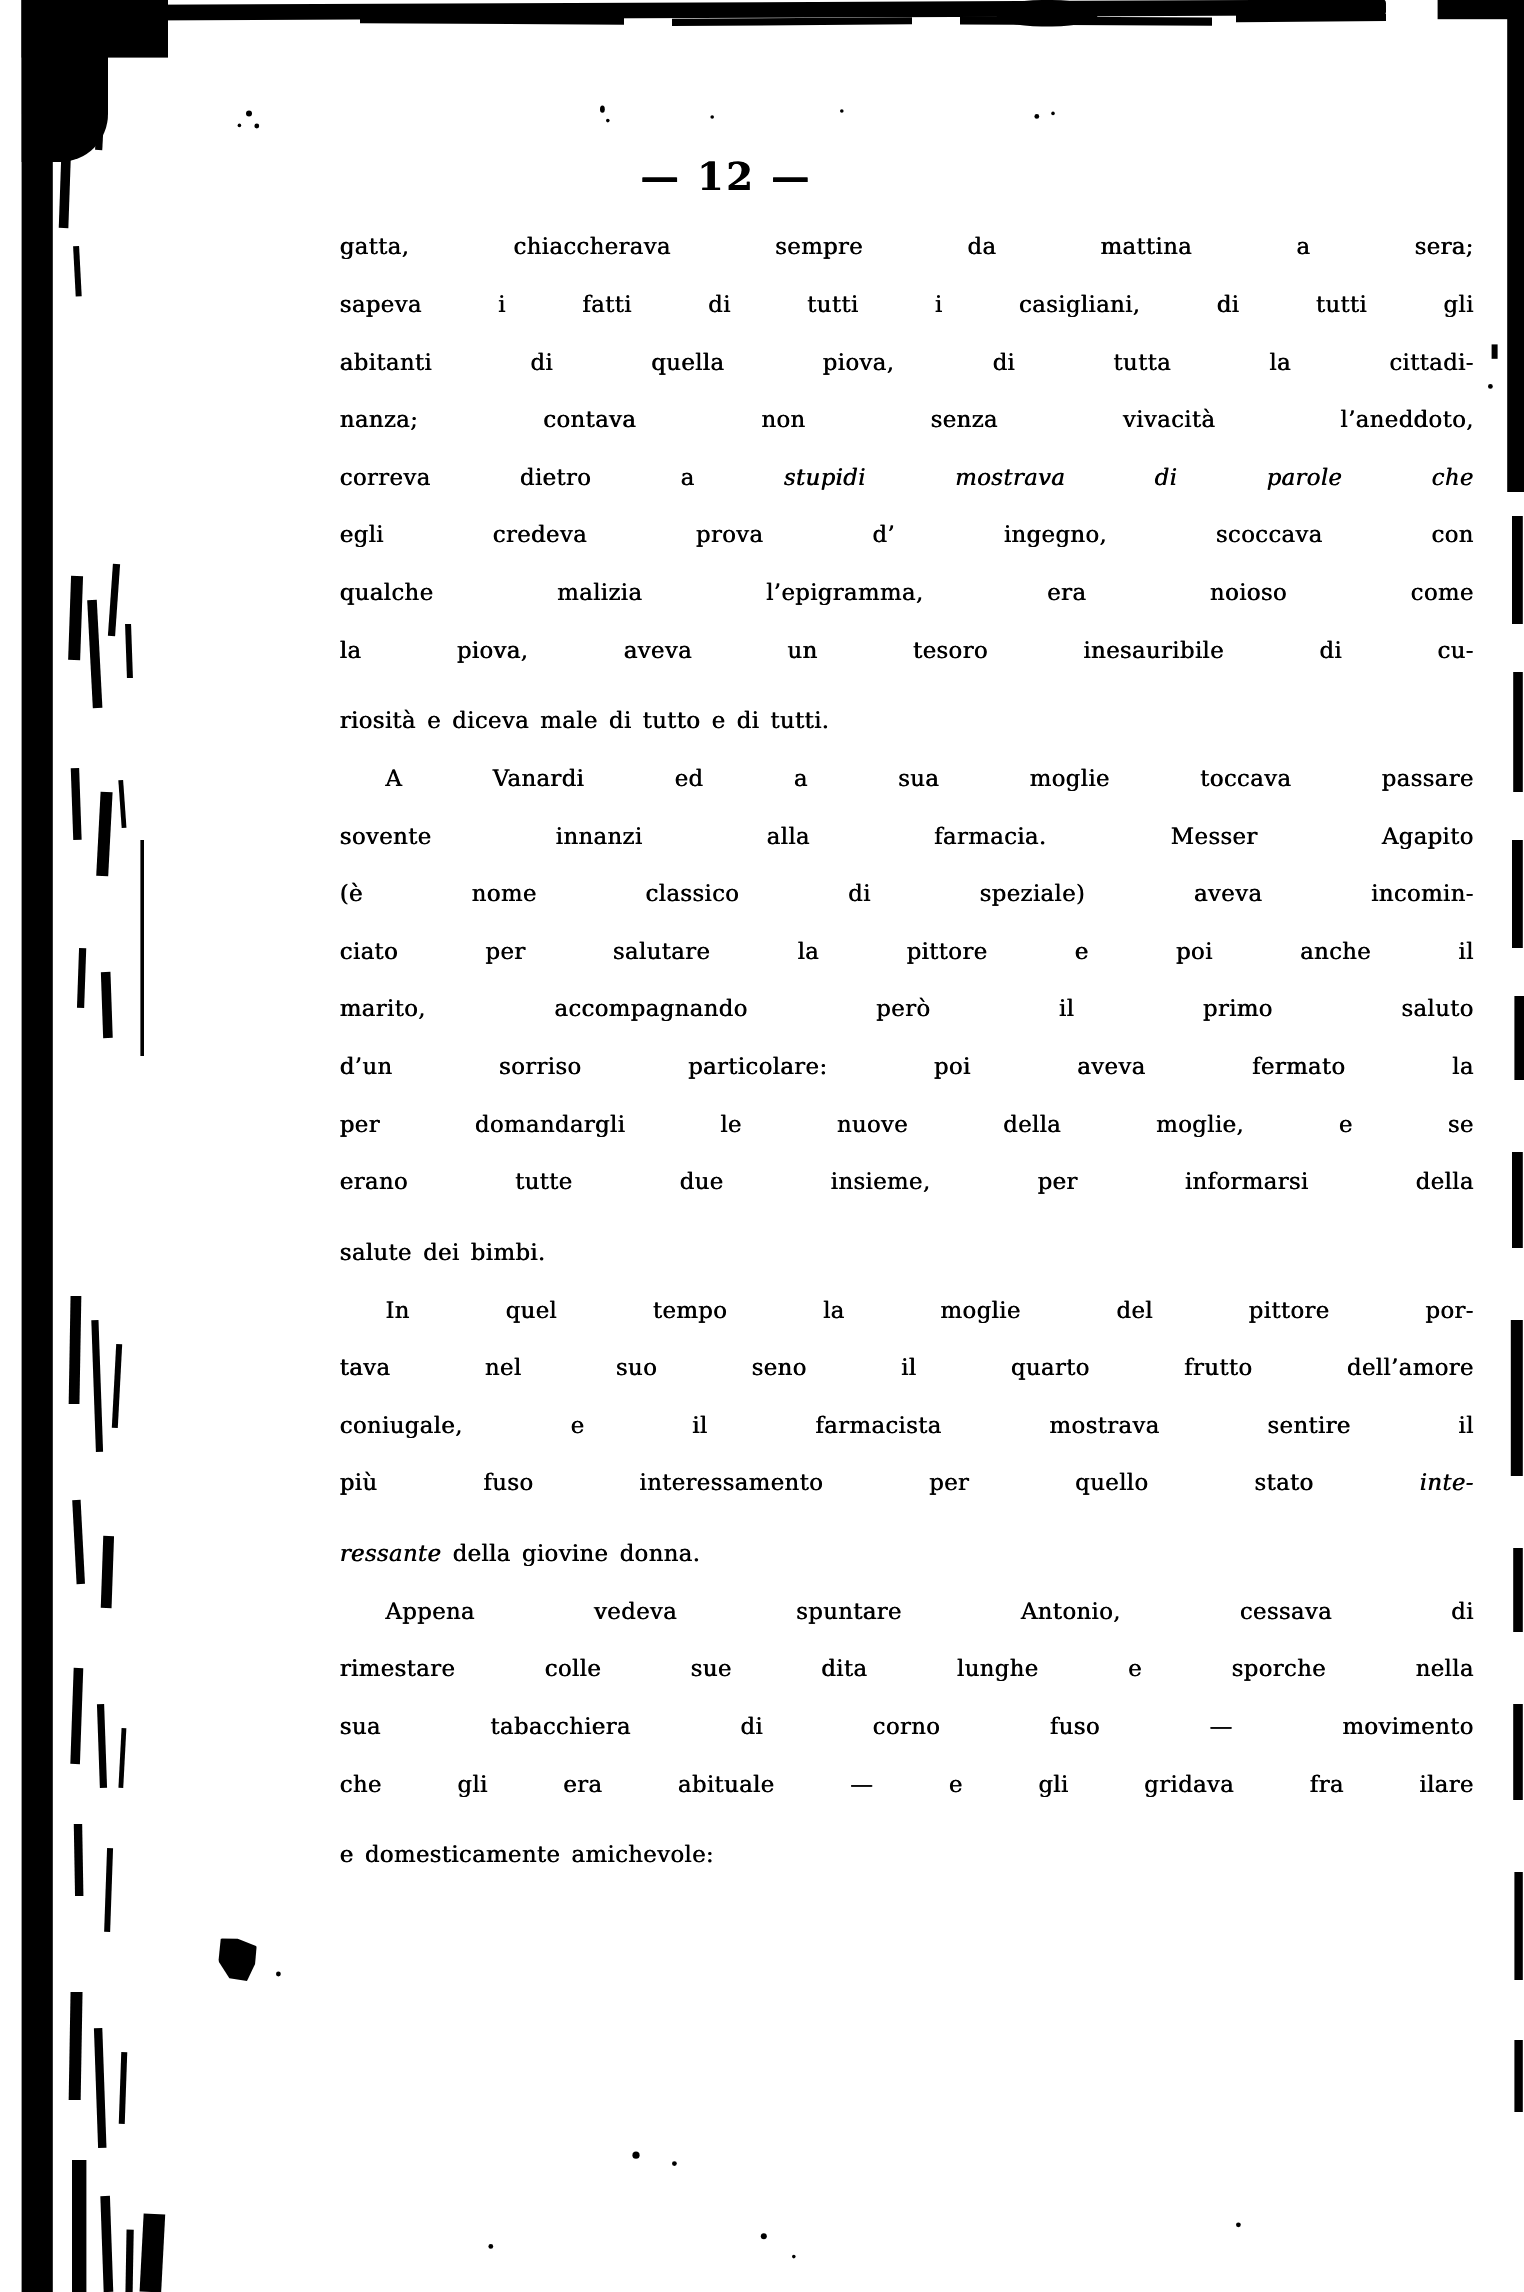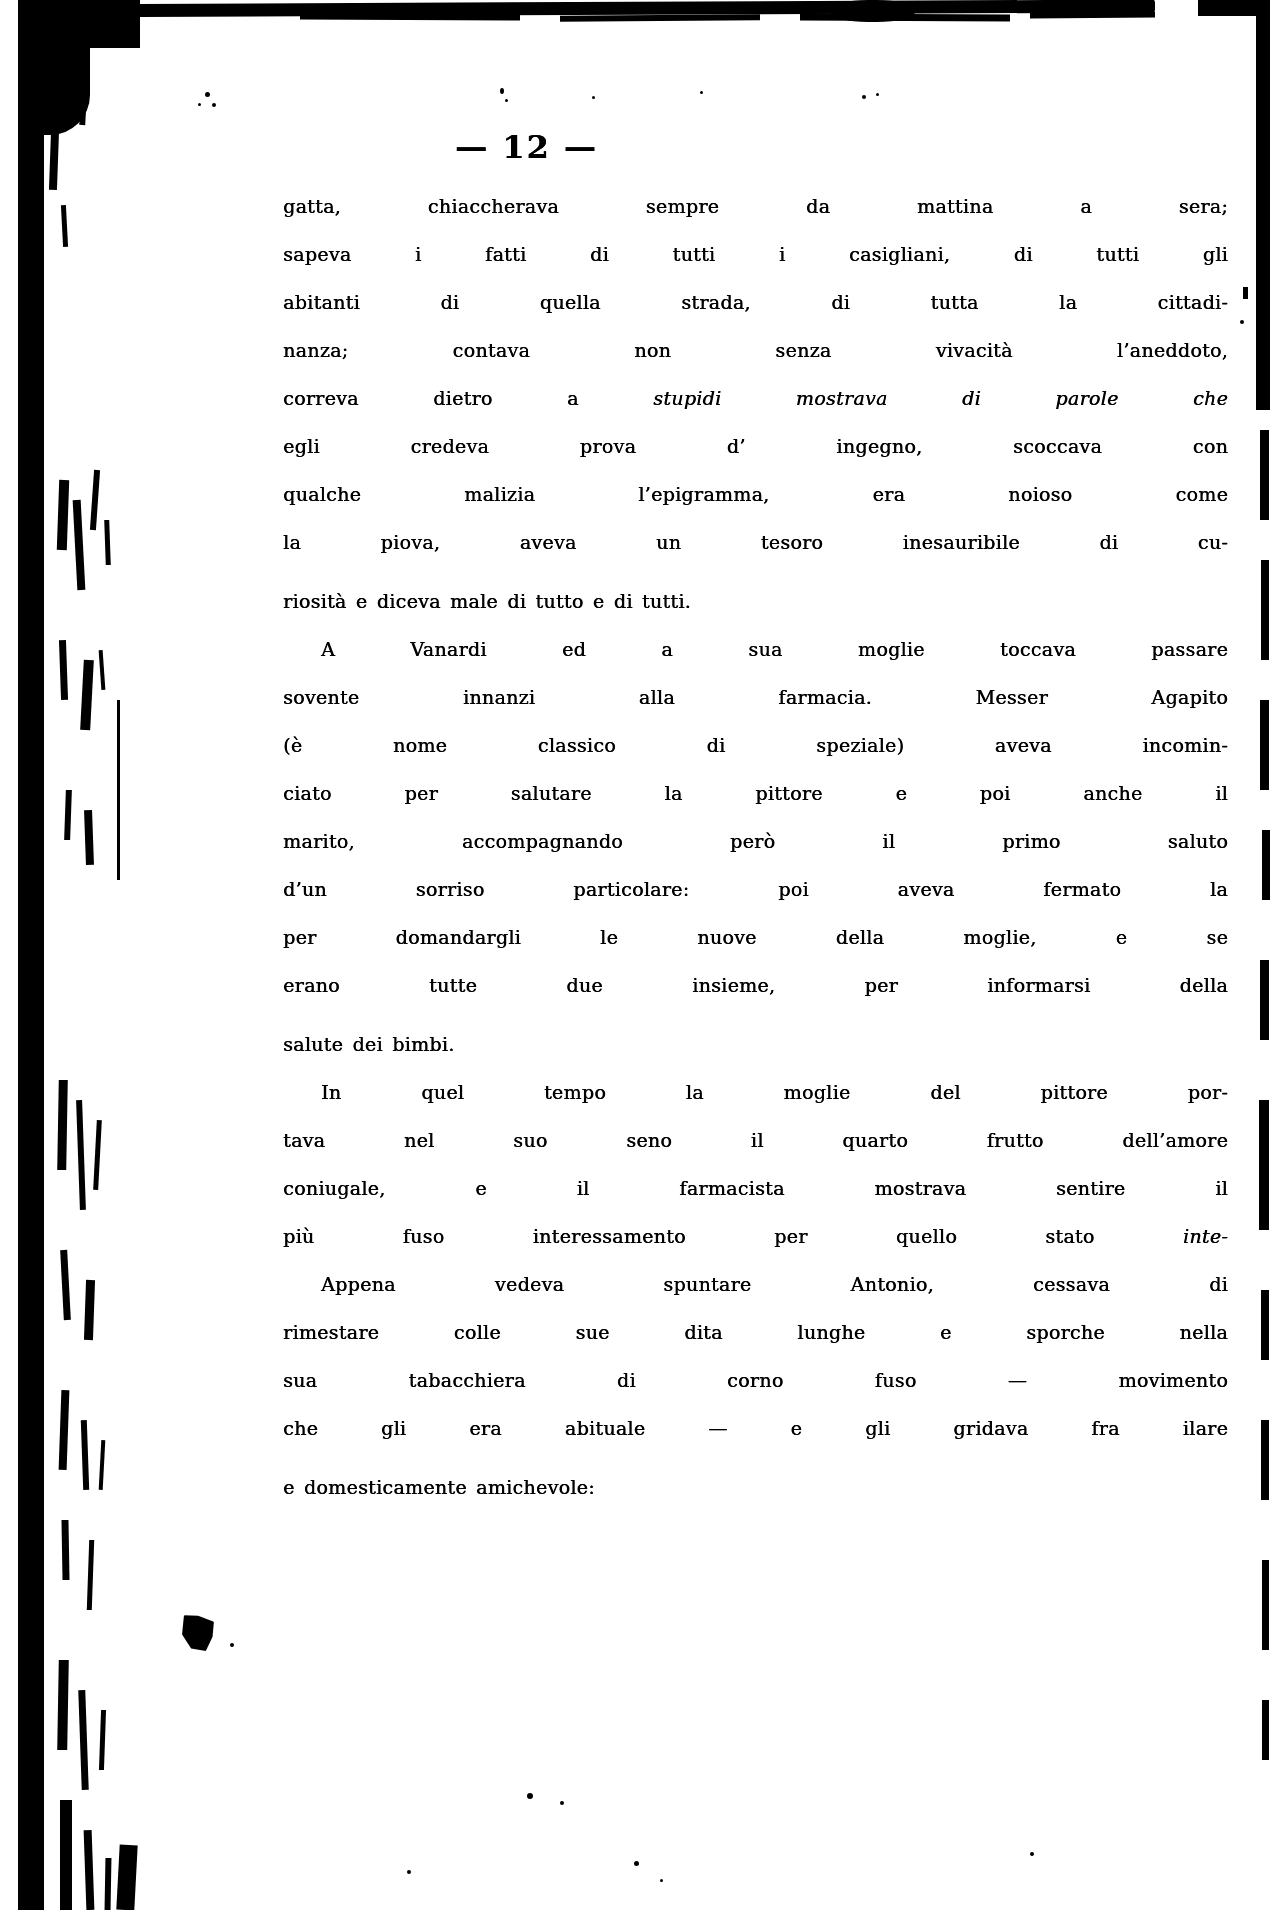--- a/index.html
+++ b/index.html
@@ -11,21 +11,21 @@
     overflow: hidden;
     font-family: "DejaVu Serif", serif;
     color: #000;
   }
   
   .page-number {
     position: absolute;
     left: 455px;
     top: 128px;
     width: 300px;
-    text-align: left;
+    text-align: center;
     font-size: 32px;
     letter-spacing: 2px;
     font-weight: bold;
     text-shadow: 0.4px 0 0 #000;
   }
   .page-body {
     position: absolute;
     left: 283px;
     top: 182px;
     width: 945px;
@@ -130,21 +130,21 @@
   <div class="art dot" style="left:1030px; top:1852px; width:4px; height:4px;"></div>
 
   <div class="art" style="left:182px; top:1612px; width:34px; height:40px; transform:rotate(-15deg); clip-path:polygon(20% 0, 60% 10%, 100% 35%, 85% 70%, 55% 100%, 15% 85%, 0 45%);"></div>
 
   <div class="page-number">— 12 —</div>
 
   <div class="page-body">
       <div class="paragraph">
         <div class="line"><span>gatta, chiaccherava sempre da mattina a sera;</span></div>
         <div class="line"><span>sapeva i fatti di tutti i casigliani, di tutti gli</span></div>
-        <div class="line"><span>abitanti di quella strada, di tutta la cittadi-</span></div>
+        <div class="line"><span>abitanti di quella piova, di tutta la cittadi-</span></div>
         <div class="line"><span>nanza; contava non senza vivacità l’aneddoto,</span></div>
         <div class="line"><span>correva dietro a </span><em>stupidi mostrava di parole che</em></div>
         <div class="line"><span>egli credeva prova d’ ingegno, scoccava con</span></div>
         <div class="line"><span>qualche malizia l’epigramma, era noioso come</span></div>
         <div class="line"><span>la piova, aveva un tesoro inesauribile di cu-</span></div>
         <div class="line plast"><span>riosità e diceva male di tutto e di tutti.</span></div>
       </div>
       <div class="paragraph">
         <div class="line indent"><span>A Vanardi ed a sua moglie toccava passare</span></div>
         <div class="line"><span>sovente innanzi alla farmacia. Messer Agapito</span></div>
@@ -154,20 +154,21 @@
         <div class="line"><span>d’un sorriso particolare: poi aveva fermato la</span></div>
         <div class="line"><span>per domandargli le nuove della moglie, e se</span></div>
         <div class="line"><span>erano tutte due insieme, per informarsi della</span></div>
         <div class="line plast"><span>salute dei bimbi.</span></div>
       </div>
       <div class="paragraph">
         <div class="line indent"><span>In quel tempo la moglie del pittore por-</span></div>
         <div class="line"><span>tava nel suo seno il quarto frutto dell’amore</span></div>
         <div class="line"><span>coniugale, e il farmacista mostrava sentire il</span></div>
         <div class="line"><span>più fuso interessamento per quello stato </span><em>inte-</em></div>
+        <div class="line plast"><em>ressante</em><span> della giovine donna.</span></div>
       </div>
       <div class="paragraph">
         <div class="line indent"><span>Appena vedeva spuntare Antonio, cessava di</span></div>
         <div class="line"><span>rimestare colle sue dita lunghe e sporche nella</span></div>
         <div class="line"><span>sua tabacchiera di corno fuso — movimento</span></div>
         <div class="line"><span>che gli era abituale — e gli gridava fra ilare</span></div>
         <div class="line plast"><span>e domesticamente amichevole:</span></div>
       </div>
     </div>
 

